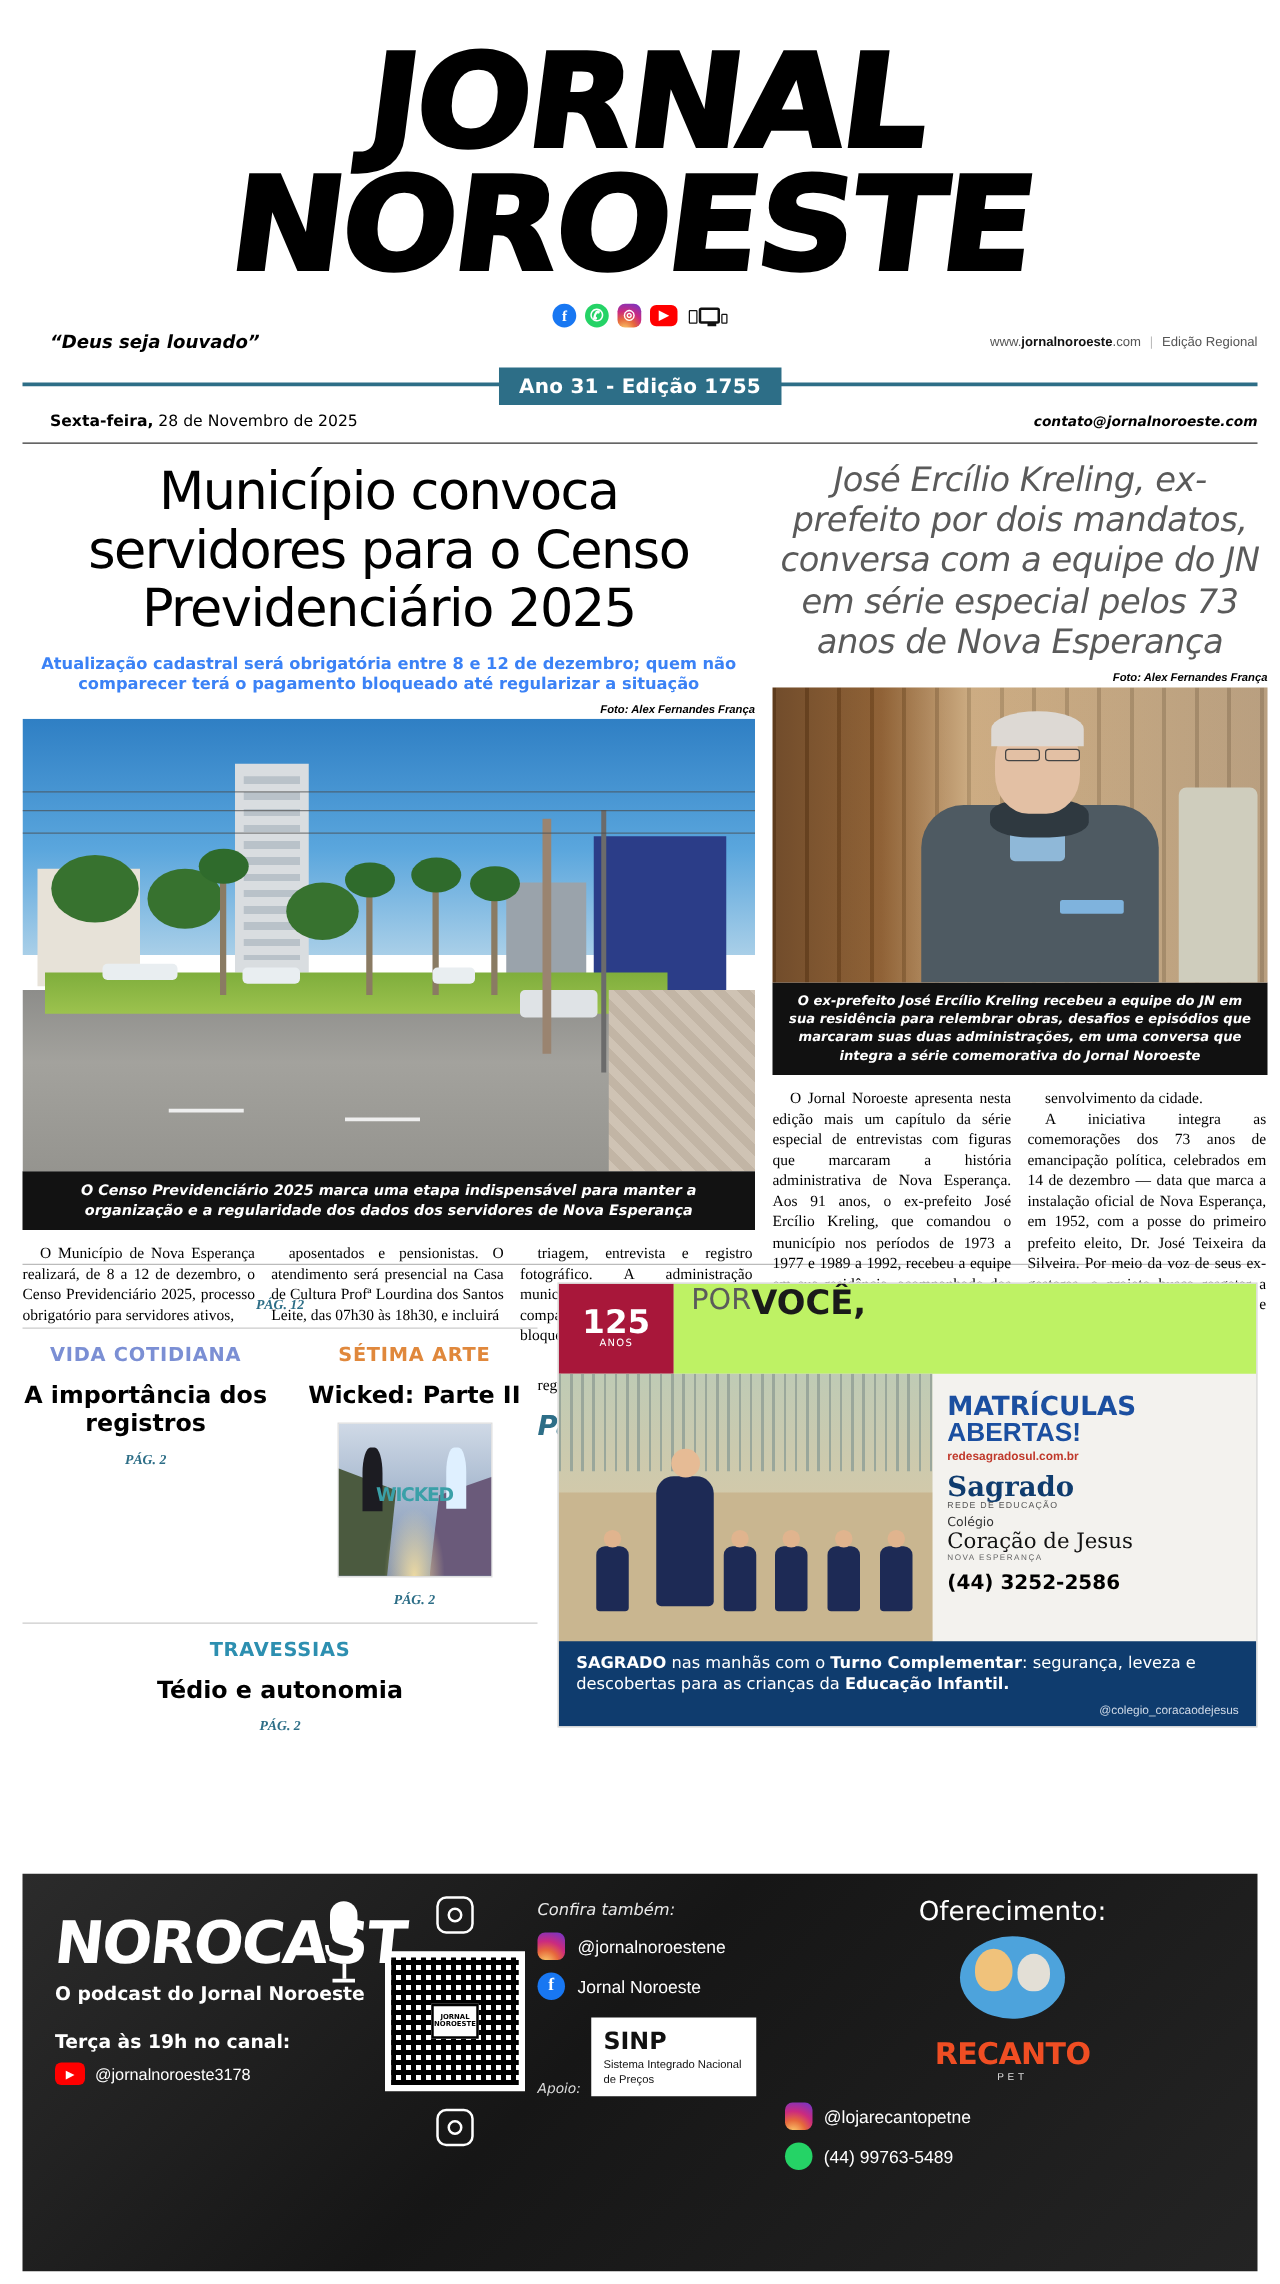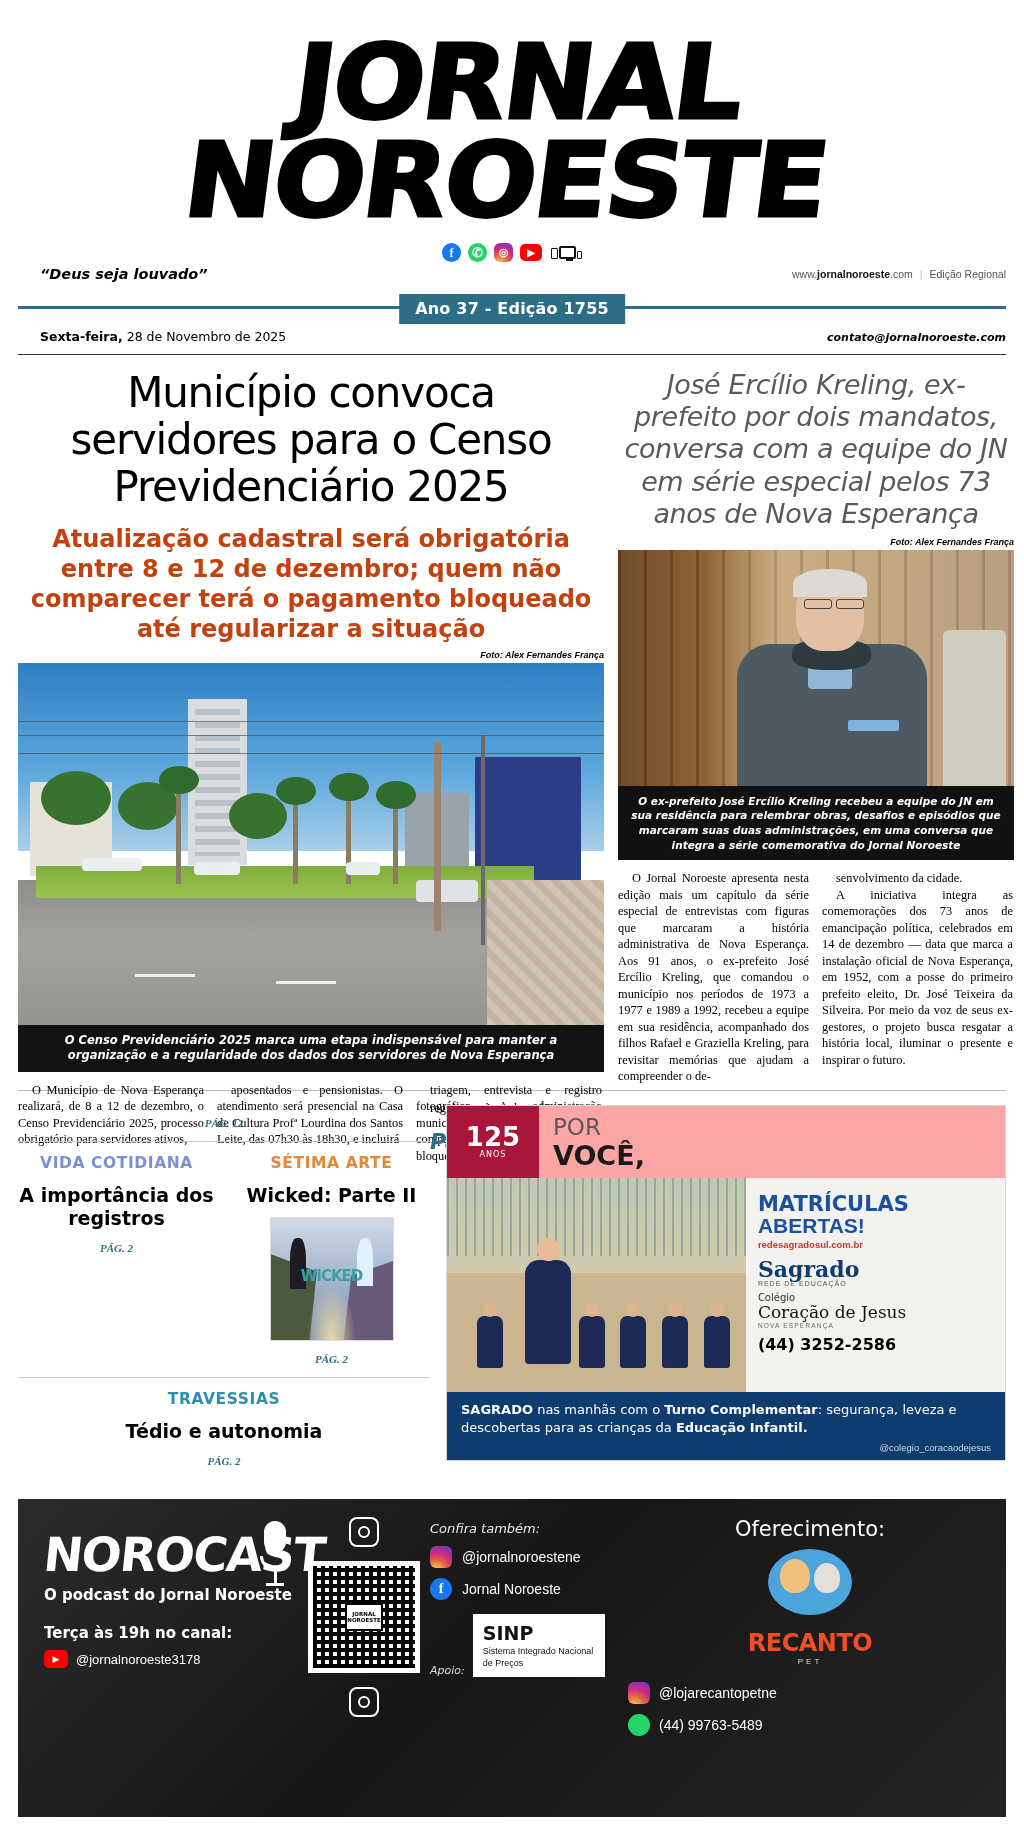--- a/index.html
+++ b/index.html
@@ -74,21 +74,21 @@
   .top-grid { display: flex; gap: 14px; margin-top: 14px; }
   .col-left { width: 586px; }
   .col-right { width: 396px; }
 
   .main-headline {
     font-family: "DejaVu Sans", sans-serif;
     font-size: 42px; font-weight: 400; line-height: 1.12;
     text-align: center; letter-spacing: -1.2px; padding: 0 14px;
   }
   .main-sub {
-    color: #c2410c; font-weight: 700; font-size: 24px; line-height: 1.25;
+    color: #3b82f6; font-weight: 700; font-size: 13px; line-height: 1.25;
     text-align: center; margin-top: 14px; padding: 0 6px;
     font-family: "DejaVu Sans", sans-serif;
   }
   .credit { text-align: right; font-size: 9px; font-style: italic; font-weight: 700;
             margin-top: 6px; margin-bottom: 3px; }
 
   
   .photo { position: relative; overflow: hidden; }
   .photo-main { height: 362px; width: 100%; }
   .sky { position:absolute; left:0; right:0; top:0; height:52%;
@@ -195,22 +195,22 @@
              background: radial-gradient(ellipse at 50% 100%, rgba(255,230,160,.85), rgba(255,230,160,0) 70%); }
 
   
   .ad { position: relative; width: 560px; height: 356px; background: #f3f2ee;
         border: 1px solid #d8d8d8; overflow: hidden; }
   .ad-top { display: flex; height: 72px; }
   .ad-125 { width: 92px; background:#a8173a; color:#fff; display:flex; flex-direction:column;
             align-items:center; justify-content:center; font-family:"DejaVu Sans", sans-serif; }
   .ad-125 .n { font-size: 26px; font-weight: 700; line-height: .9; }
   .ad-125 .t { font-size: 8px; letter-spacing: 1px; }
-  .ad-por { flex: 1; background: #fca5a5; display:flex; flex-direction:column;
-            justify-content:center; padding-left: 14px; }
+  .ad-por { flex: 1; background: #bef264; display:flex; flex-direction:row;
+            justify-content:flex-start; padding-left: 14px; }
   .ad-por .l1 { font-size: 23px; color:#5b5b5b; font-family:"DejaVu Sans", sans-serif; }
   .ad-por .l2 { font-size: 27px; font-weight: 700; color:#1a1a1a; font-family:"DejaVu Sans", sans-serif; }
 
   .ad-body { display: flex; height: 216px; }
   .ad-photo { width: 300px; position: relative; overflow: hidden;
               background: linear-gradient(180deg,#bfcbb5 0%,#d6c9a8 55%,#cbbb96 100%); }
   .ad-fence { position:absolute; left:0; right:0; top:0; height:36%;
               background: repeating-linear-gradient(90deg,#9aa79b 0 2px, rgba(0,0,0,0) 2px 9px); }
   .ad-ground { position:absolute; left:0; right:0; bottom:0; height:56%; background:#c9b690; }
   .kid { position:absolute; bottom:12%; width:26px; height:52px; background:#1d2a55; border-radius:7px 7px 3px 3px; }
@@ -337,21 +337,21 @@
     <div class="motto">“Deus seja louvado”</div>
     <div class="site-line">
       <span><span>www.</span><span class="b">jornalnoroeste</span><span>.com</span></span>
       <span class="sep">|</span>
       <span>Edição Regional</span>
     </div>
   </div>
 
   <div class="rule-row">
     <div class="bar"></div>
-    <div class="edition-badge">Ano 37 - Edição 1755</div>
+    <div class="edition-badge">Ano 31 - Edição 1755</div>
   </div>
 
   <div class="date-row">
     <div class="date-txt">
       <b>Sexta-feira,</b><span> 28 de Novembro de 2025</span>
     </div>
     <div class="contact-txt">contato@jornalnoroeste.com</div>
   </div>
   <div class="hr-thin"></div>
 

